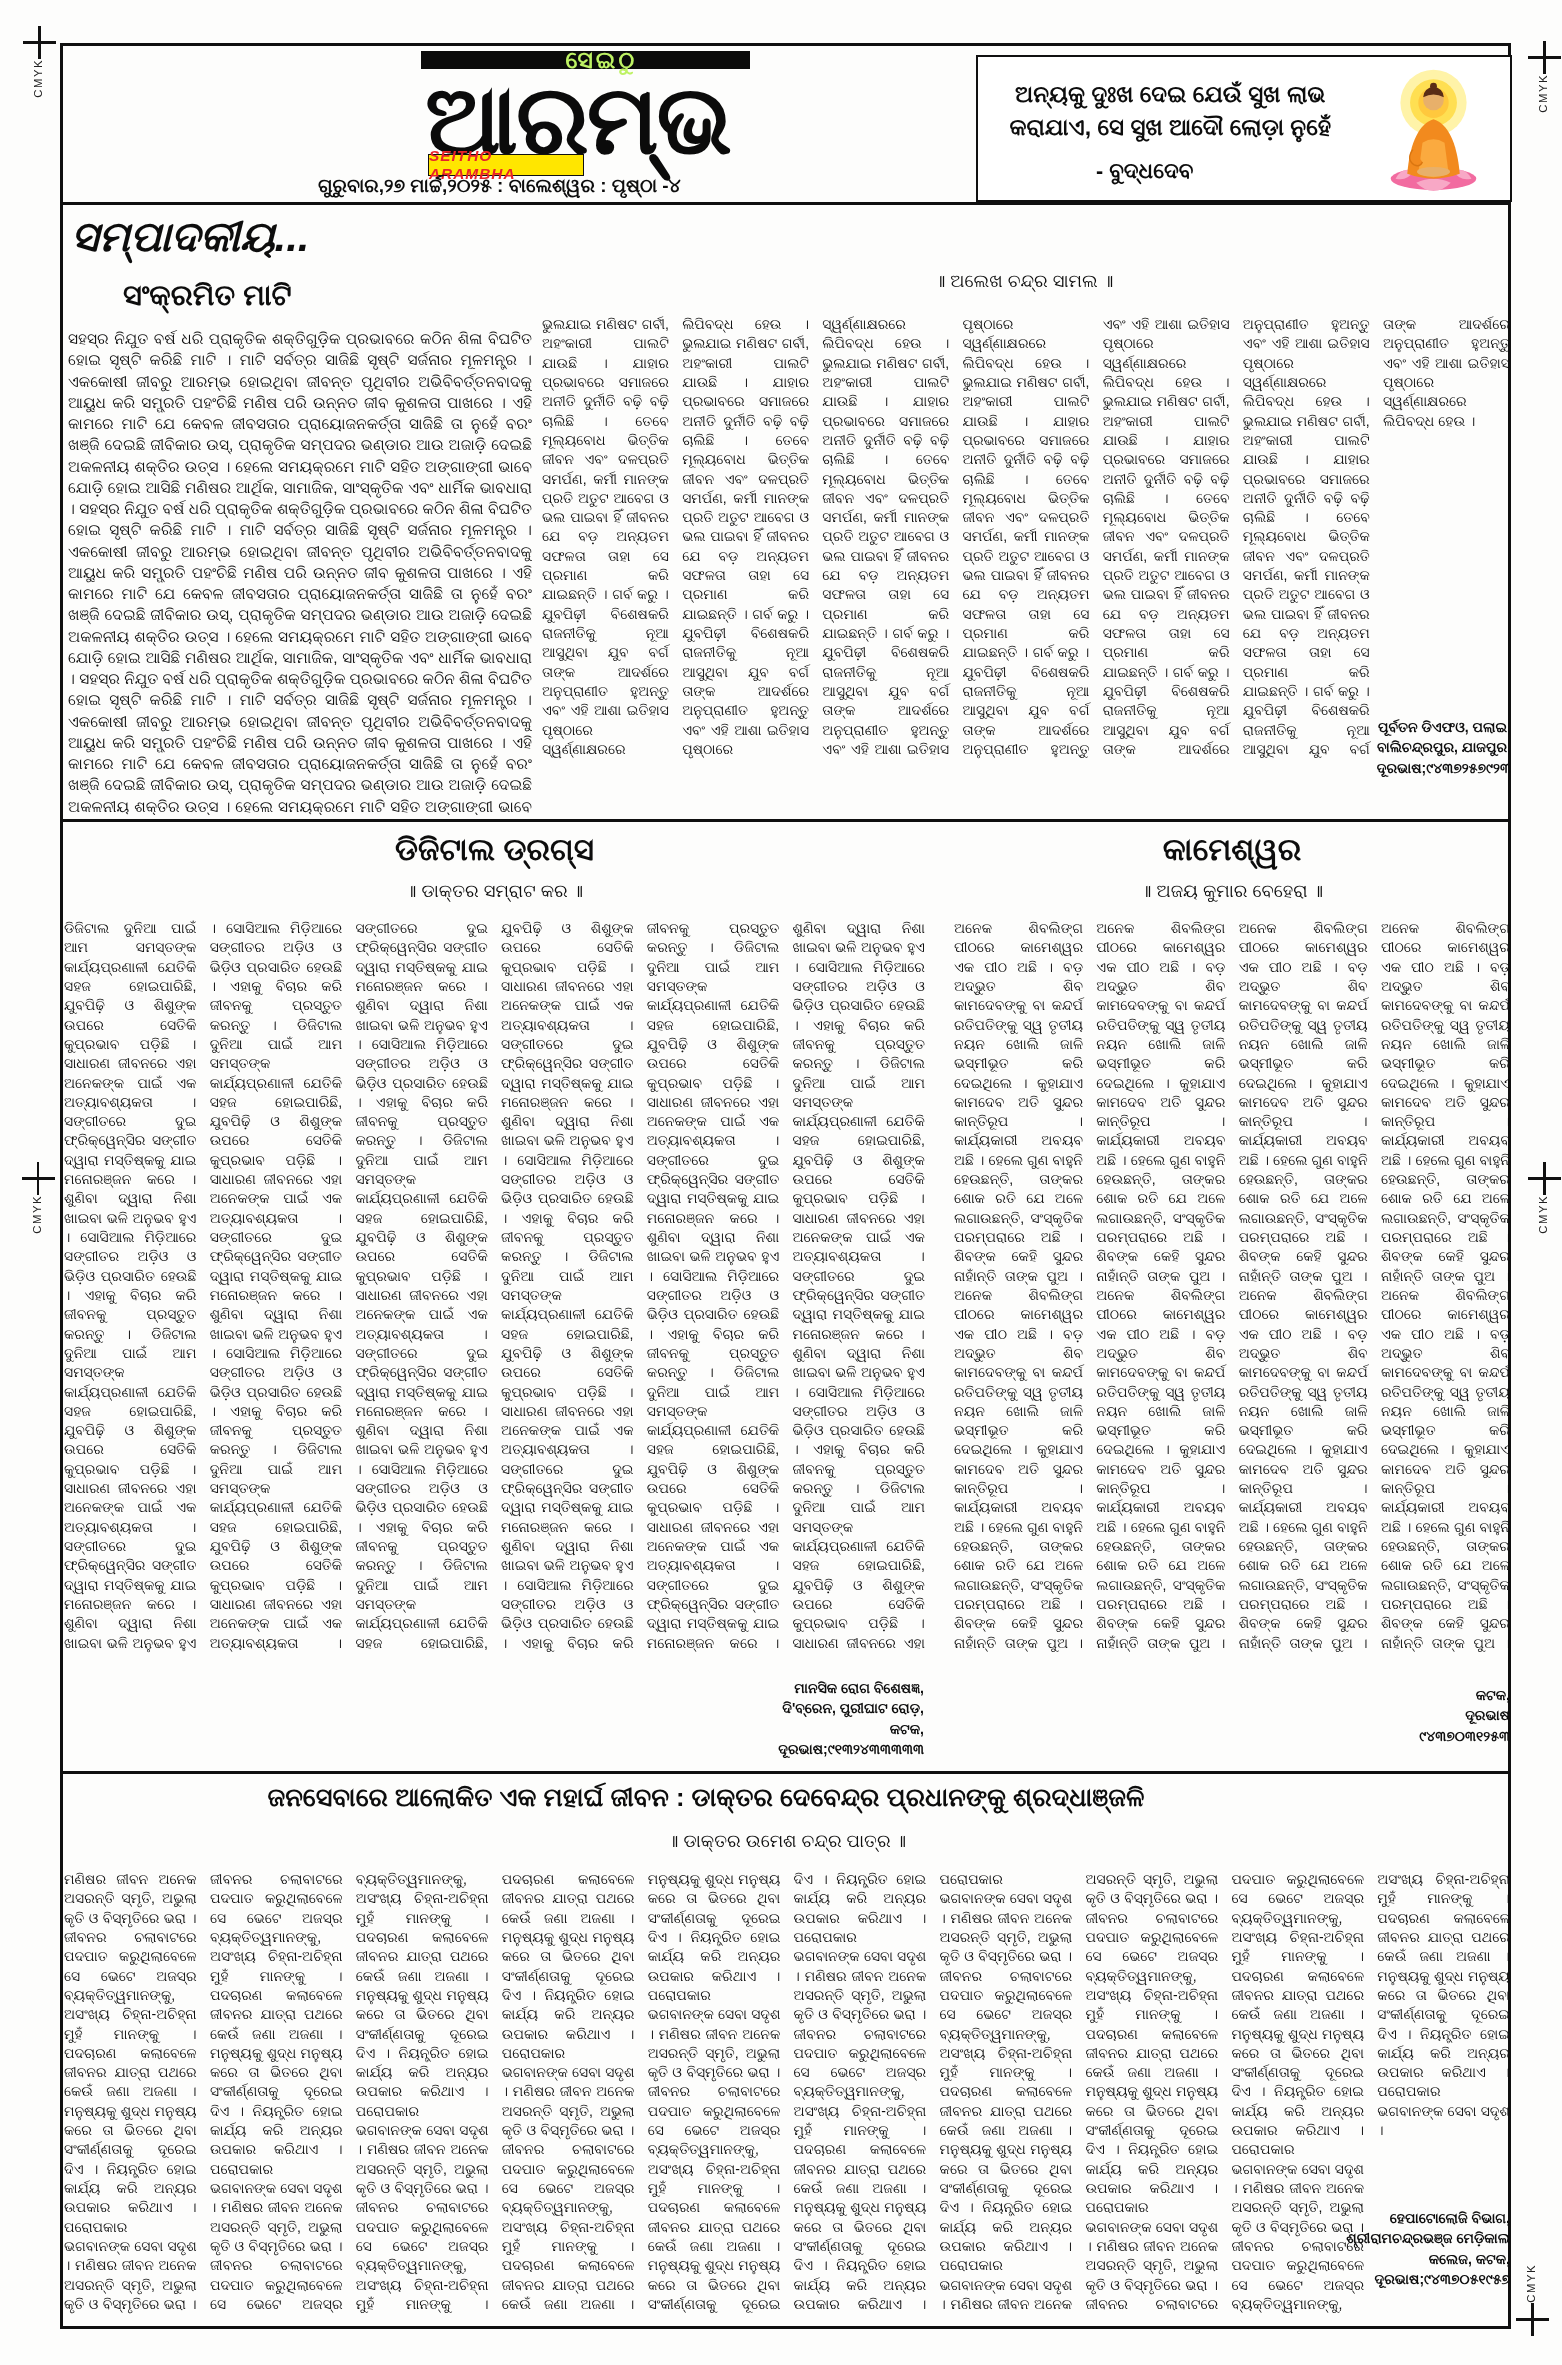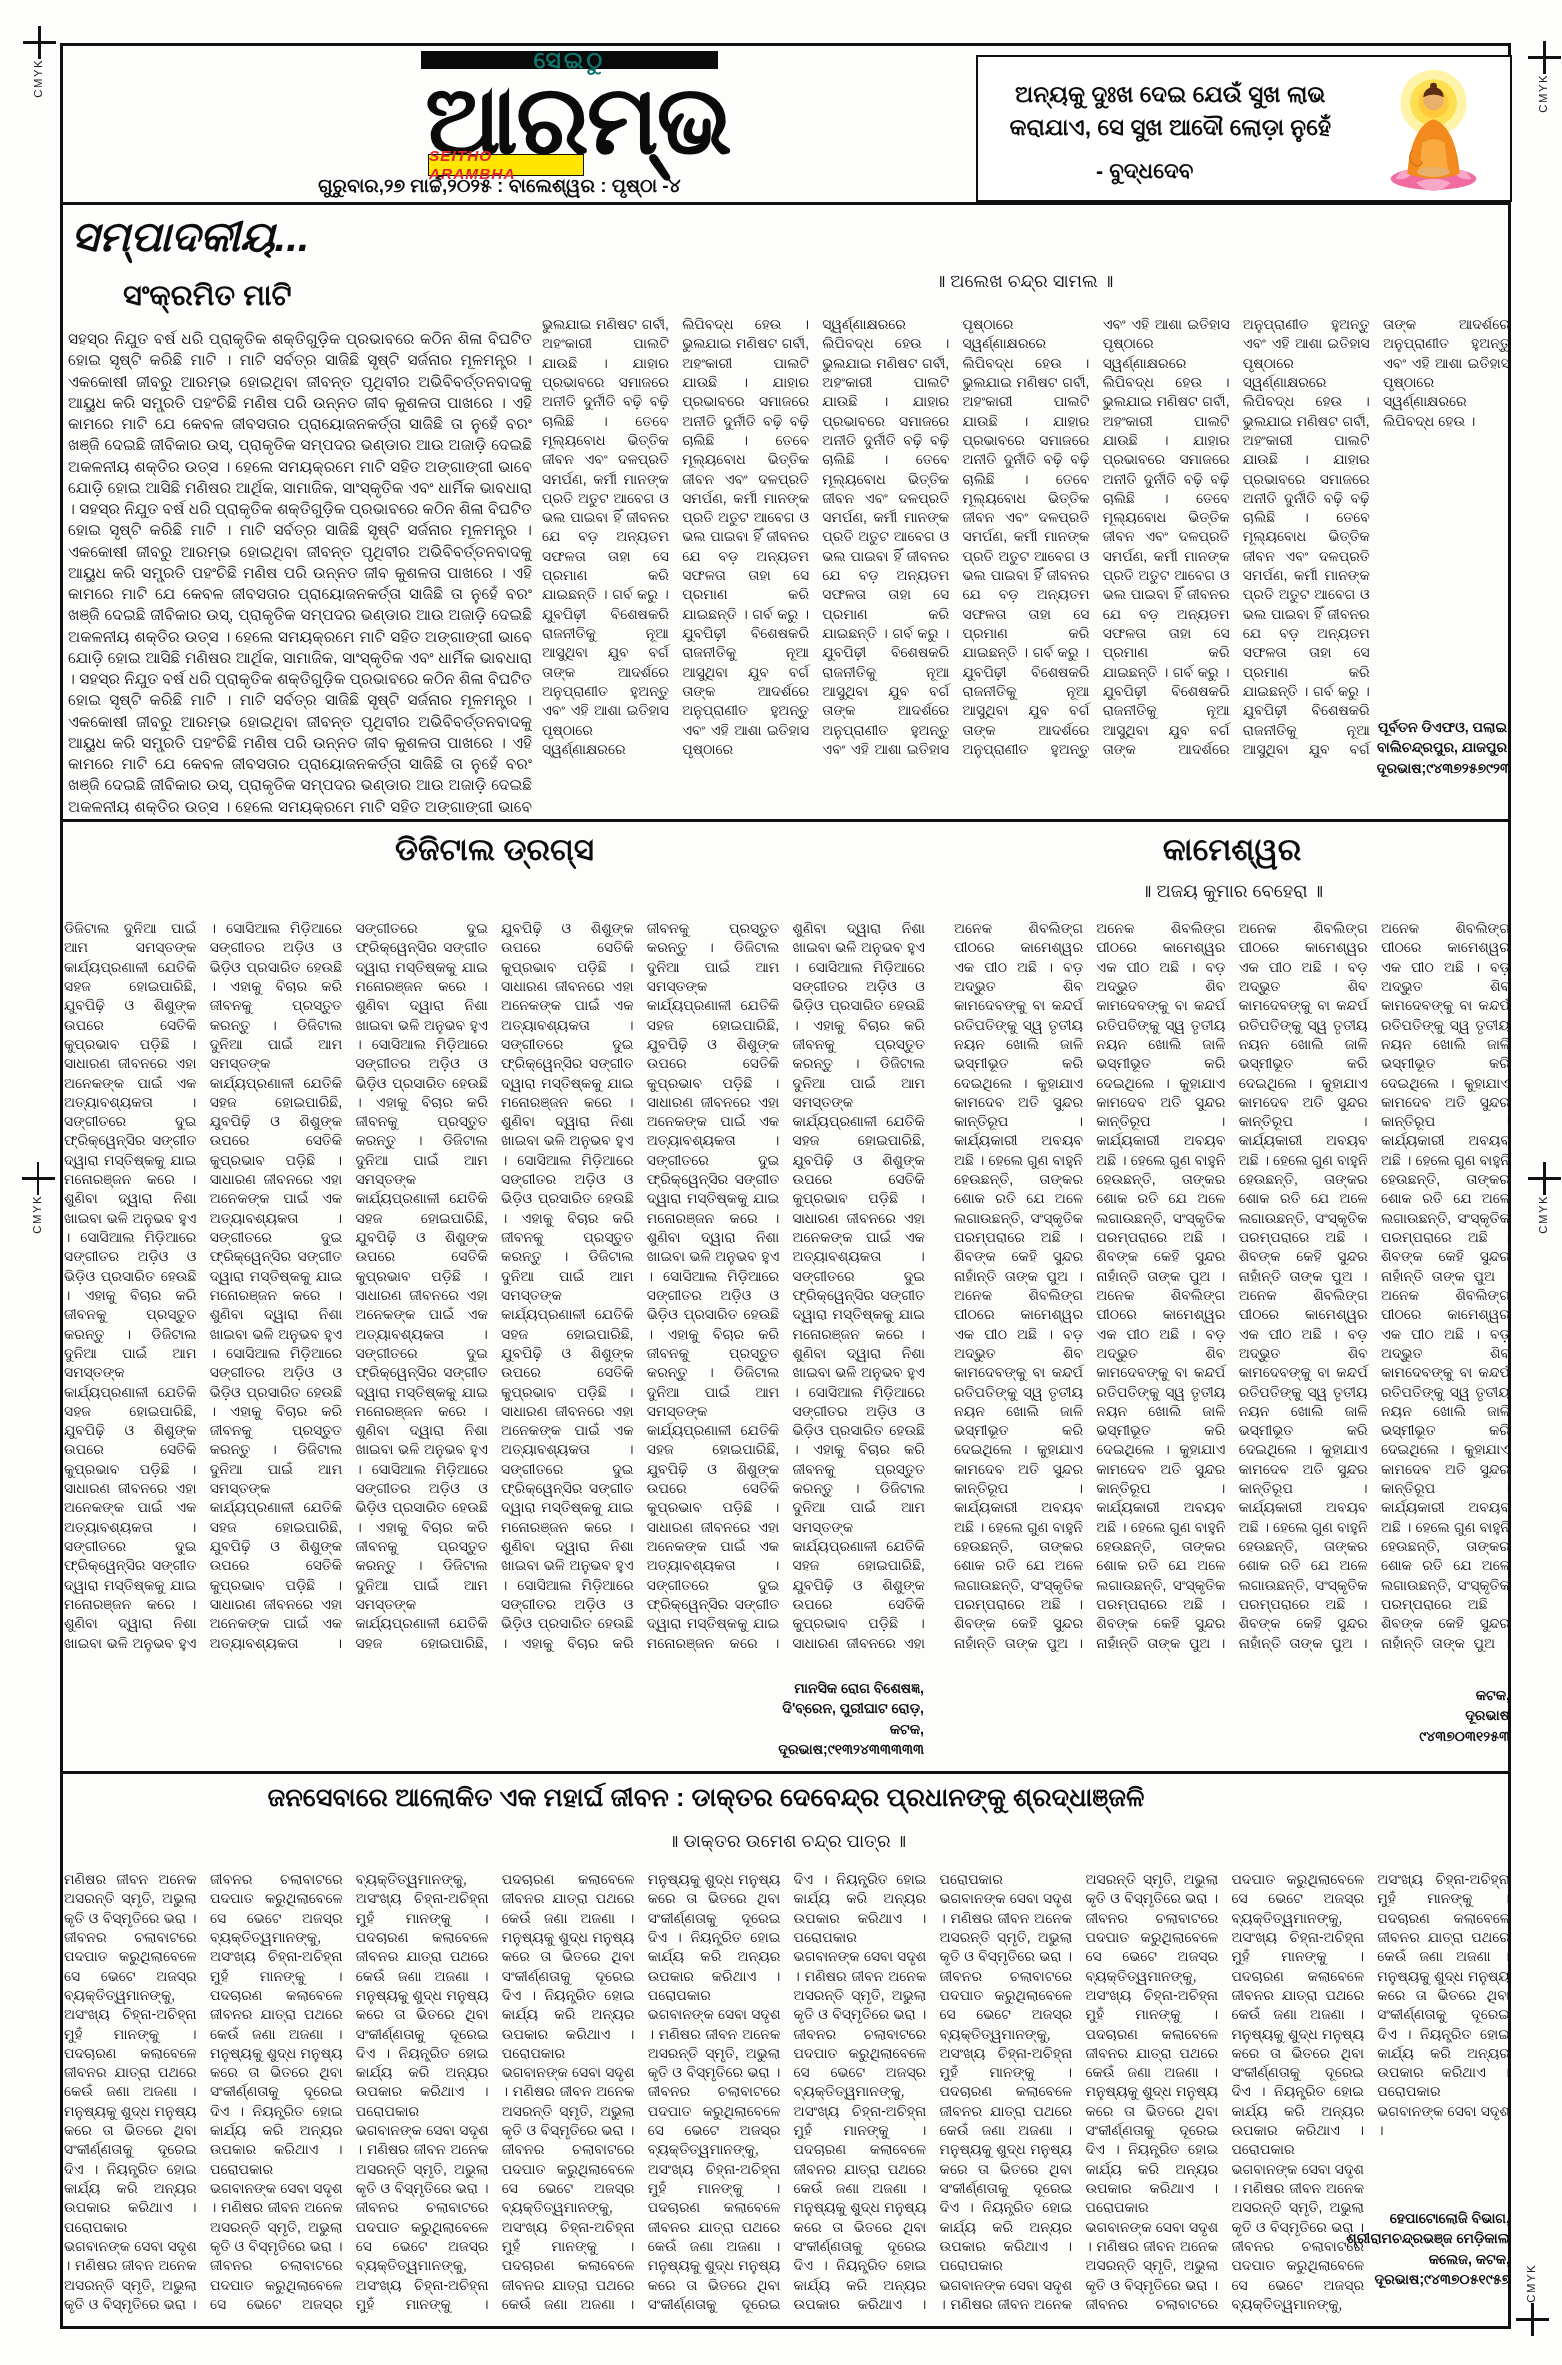--- a/index.html
+++ b/index.html
@@ -3,21 +3,21 @@
 <meta charset="utf-8">
 <style>
   html,body{margin:0;padding:0;background:#ffffff;}
   body{font-family:"Liberation Sans","DejaVu Sans",sans-serif;color:#0d0d0d;}
   #canvas{position:relative;width:1563px;height:2366px;background:#fdfdfc;overflow:hidden;}
   .frame{position:absolute;left:60px;top:43px;width:1451px;height:2286px;border:3.1px solid #101010;box-sizing:border-box;}
   .hline{position:absolute;background:#101010;height:3.1px;}
   .abs{position:absolute;}
   .center{text-align:center;}
   
-  .topstrip{background:#0b0b0b;color:#0f766e;font-weight:bold;font-size:23.6px;letter-spacing:3.1px;display:flex;align-items:center;justify-content:center;}
+  .topstrip{background:#0b0b0b;color:#bef264;font-weight:bold;font-size:23.6px;letter-spacing:3.1px;display:flex;align-items:center;justify-content:center;padding-left:32px;}
   .logo{font-weight:bold;font-size:96px;line-height:1;letter-spacing:-2px;color:#0b0b0b;white-space:nowrap;}
   .badge{background:#ffe600;border:1.5px solid #111;color:#e8222a;font-style:italic;font-weight:bold;font-size:15.4px;display:flex;align-items:center;justify-content:center;letter-spacing:1px;}
   .dateline{font-weight:bold;font-size:19px;white-space:nowrap;}
   
   .quotebox{border:2.6px solid #101010;box-sizing:border-box;background:#fff;}
   .quotetext{font-weight:bold;font-size:23px;line-height:1.45;text-align:center;}
   .quoteattr{font-weight:bold;font-size:21.5px;text-align:center;}
   
   .h-main{font-weight:bold;font-size:24px;white-space:nowrap;}
   .h-mid{font-weight:bold;font-size:31px;white-space:nowrap;}
@@ -106,20 +106,21 @@
   <div class="abs" style="left:542px;top:315px;width:968px;height:451px;">
     <div class="flowtext cols" style="column-count:7;height:451px;">ଭୁଲଯାଇ ମଣିଷଟ ଗର୍ବୀ, ଅହଂକାରୀ ପାଲଟି ଯାଉଛି । ଯାହାର ପ୍ରଭାବରେ ସମାଜରେ ଅନୀତି ଦୁର୍ନୀତି ବଢ଼ି ବଢ଼ି ଚାଲିଛି । ତେବେ ମୂଲ୍ୟବୋଧ ଭିତ୍ତିକ ଜୀବନ ଏବଂ ଦଳପ୍ରତି ସମର୍ପଣ, କର୍ମୀ ମାନଙ୍କ ପ୍ରତି ଅତୁଟ ଆବେଗ ଓ ଭଲ ପାଇବା ହିଁ ଜୀବନର ଯେ ବଡ଼ ଅନ୍ୟତମ ସଫଳତା ତାହା ସେ ପ୍ରମାଣ କରି ଯାଇଛନ୍ତି । ଗର୍ବ କରୁ । ଯୁବପିଢ଼ୀ ବିଶେଷକରି ରାଜନୀତିକୁ ନୂଆ ଆସୁଥିବା ଯୁବ ବର୍ଗ ତାଙ୍କ ଆଦର୍ଶରେ ଅନୁପ୍ରାଣୀତ ହୁଅନ୍ତୁ ଏବଂ ଏହି ଆଶା ଇତିହାସ ପୃଷ୍ଠାରେ ସ୍ୱର୍ଣ୍ଣାକ୍ଷରରେ ଲିପିବଦ୍ଧ ହେଉ । ଭୁଲଯାଇ ମଣିଷଟ ଗର୍ବୀ, ଅହଂକାରୀ ପାଲଟି ଯାଉଛି । ଯାହାର ପ୍ରଭାବରେ ସମାଜରେ ଅନୀତି ଦୁର୍ନୀତି ବଢ଼ି ବଢ଼ି ଚାଲିଛି । ତେବେ ମୂଲ୍ୟବୋଧ ଭିତ୍ତିକ ଜୀବନ ଏବଂ ଦଳପ୍ରତି ସମର୍ପଣ, କର୍ମୀ ମାନଙ୍କ ପ୍ରତି ଅତୁଟ ଆବେଗ ଓ ଭଲ ପାଇବା ହିଁ ଜୀବନର ଯେ ବଡ଼ ଅନ୍ୟତମ ସଫଳତା ତାହା ସେ ପ୍ରମାଣ କରି ଯାଇଛନ୍ତି । ଗର୍ବ କରୁ । ଯୁବପିଢ଼ୀ ବିଶେଷକରି ରାଜନୀତିକୁ ନୂଆ ଆସୁଥିବା ଯୁବ ବର୍ଗ ତାଙ୍କ ଆଦର୍ଶରେ ଅନୁପ୍ରାଣୀତ ହୁଅନ୍ତୁ ଏବଂ ଏହି ଆଶା ଇତିହାସ ପୃଷ୍ଠାରେ ସ୍ୱର୍ଣ୍ଣାକ୍ଷରରେ ଲିପିବଦ୍ଧ ହେଉ । ଭୁଲଯାଇ ମଣିଷଟ ଗର୍ବୀ, ଅହଂକାରୀ ପାଲଟି ଯାଉଛି । ଯାହାର ପ୍ରଭାବରେ ସମାଜରେ ଅନୀତି ଦୁର୍ନୀତି ବଢ଼ି ବଢ଼ି ଚାଲିଛି । ତେବେ ମୂଲ୍ୟବୋଧ ଭିତ୍ତିକ ଜୀବନ ଏବଂ ଦଳପ୍ରତି ସମର୍ପଣ, କର୍ମୀ ମାନଙ୍କ ପ୍ରତି ଅତୁଟ ଆବେଗ ଓ ଭଲ ପାଇବା ହିଁ ଜୀବନର ଯେ ବଡ଼ ଅନ୍ୟତମ ସଫଳତା ତାହା ସେ ପ୍ରମାଣ କରି ଯାଇଛନ୍ତି । ଗର୍ବ କରୁ । ଯୁବପିଢ଼ୀ ବିଶେଷକରି ରାଜନୀତିକୁ ନୂଆ ଆସୁଥିବା ଯୁବ ବର୍ଗ ତାଙ୍କ ଆଦର୍ଶରେ ଅନୁପ୍ରାଣୀତ ହୁଅନ୍ତୁ ଏବଂ ଏହି ଆଶା ଇତିହାସ ପୃଷ୍ଠାରେ ସ୍ୱର୍ଣ୍ଣାକ୍ଷରରେ ଲିପିବଦ୍ଧ ହେଉ । ଭୁଲଯାଇ ମଣିଷଟ ଗର୍ବୀ, ଅହଂକାରୀ ପାଲଟି ଯାଉଛି । ଯାହାର ପ୍ରଭାବରେ ସମାଜରେ ଅନୀତି ଦୁର୍ନୀତି ବଢ଼ି ବଢ଼ି ଚାଲିଛି । ତେବେ ମୂଲ୍ୟବୋଧ ଭିତ୍ତିକ ଜୀବନ ଏବଂ ଦଳପ୍ରତି ସମର୍ପଣ, କର୍ମୀ ମାନଙ୍କ ପ୍ରତି ଅତୁଟ ଆବେଗ ଓ ଭଲ ପାଇବା ହିଁ ଜୀବନର ଯେ ବଡ଼ ଅନ୍ୟତମ ସଫଳତା ତାହା ସେ ପ୍ରମାଣ କରି ଯାଇଛନ୍ତି । ଗର୍ବ କରୁ । ଯୁବପିଢ଼ୀ ବିଶେଷକରି ରାଜନୀତିକୁ ନୂଆ ଆସୁଥିବା ଯୁବ ବର୍ଗ ତାଙ୍କ ଆଦର୍ଶରେ ଅନୁପ୍ରାଣୀତ ହୁଅନ୍ତୁ ଏବଂ ଏହି ଆଶା ଇତିହାସ ପୃଷ୍ଠାରେ ସ୍ୱର୍ଣ୍ଣାକ୍ଷରରେ ଲିପିବଦ୍ଧ ହେଉ । ଭୁଲଯାଇ ମଣିଷଟ ଗର୍ବୀ, ଅହଂକାରୀ ପାଲଟି ଯାଉଛି । ଯାହାର ପ୍ରଭାବରେ ସମାଜରେ ଅନୀତି ଦୁର୍ନୀତି ବଢ଼ି ବଢ଼ି ଚାଲିଛି । ତେବେ ମୂଲ୍ୟବୋଧ ଭିତ୍ତିକ ଜୀବନ ଏବଂ ଦଳପ୍ରତି ସମର୍ପଣ, କର୍ମୀ ମାନଙ୍କ ପ୍ରତି ଅତୁଟ ଆବେଗ ଓ ଭଲ ପାଇବା ହିଁ ଜୀବନର ଯେ ବଡ଼ ଅନ୍ୟତମ ସଫଳତା ତାହା ସେ ପ୍ରମାଣ କରି ଯାଇଛନ୍ତି । ଗର୍ବ କରୁ । ଯୁବପିଢ଼ୀ ବିଶେଷକରି ରାଜନୀତିକୁ ନୂଆ ଆସୁଥିବା ଯୁବ ବର୍ଗ ତାଙ୍କ ଆଦର୍ଶରେ ଅନୁପ୍ରାଣୀତ ହୁଅନ୍ତୁ ଏବଂ ଏହି ଆଶା ଇତିହାସ ପୃଷ୍ଠାରେ ସ୍ୱର୍ଣ୍ଣାକ୍ଷରରେ ଲିପିବଦ୍ଧ ହେଉ । ଭୁଲଯାଇ ମଣିଷଟ ଗର୍ବୀ, ଅହଂକାରୀ ପାଲଟି ଯାଉଛି । ଯାହାର ପ୍ରଭାବରେ ସମାଜରେ ଅନୀତି ଦୁର୍ନୀତି ବଢ଼ି ବଢ଼ି ଚାଲିଛି । ତେବେ ମୂଲ୍ୟବୋଧ ଭିତ୍ତିକ ଜୀବନ ଏବଂ ଦଳପ୍ରତି ସମର୍ପଣ, କର୍ମୀ ମାନଙ୍କ ପ୍ରତି ଅତୁଟ ଆବେଗ ଓ ଭଲ ପାଇବା ହିଁ ଜୀବନର ଯେ ବଡ଼ ଅନ୍ୟତମ ସଫଳତା ତାହା ସେ ପ୍ରମାଣ କରି ଯାଇଛନ୍ତି । ଗର୍ବ କରୁ । ଯୁବପିଢ଼ୀ ବିଶେଷକରି ରାଜନୀତିକୁ ନୂଆ ଆସୁଥିବା ଯୁବ ବର୍ଗ ତାଙ୍କ ଆଦର୍ଶରେ ଅନୁପ୍ରାଣୀତ ହୁଅନ୍ତୁ ଏବଂ ଏହି ଆଶା ଇତିହାସ ପୃଷ୍ଠାରେ ସ୍ୱର୍ଣ୍ଣାକ୍ଷରରେ ଲିପିବଦ୍ଧ ହେଉ ।</div>
   </div>
   <div class="abs signoff" style="left:1322px;top:717px;width:189px;height:95px;">ପୂର୍ବତନ ଡିଏଫଓ, ପଲାଇ,
 ବାଲିଚନ୍ଦ୍ରପୁର, ଯାଜପୁର,
 ଦୂରଭାଷ;୯୪୩୭୨୫୭୯୨୩</div>
 
   <div class="hline" style="left:63px;top:819px;width:1446px;"></div>
 
   <div class="abs h-mid center" style="left:64px;top:832px;width:861px;">ଡିଜିଟାଲ ଡ୍ରଗ୍ସ</div>
+  <div class="abs byline center" style="left:64px;top:881px;width:861px;">॥ ଡାକ୍ତର ସମ୍ରାଟ କର ॥</div>
   <div class="abs" style="left:64px;top:919px;width:861px;height:753px;">
     <div class="flowtext cols" style="column-count:6;height:753px;">ଡିଜିଟାଲ ଦୁନିଆ ପାଇଁ ଆମ ସମସ୍ତଙ୍କ କାର୍ଯ୍ୟପ୍ରଣାଳୀ ଯେତିକି ସହଜ ହୋଇପାରିଛି, ଯୁବପିଢ଼ି ଓ ଶିଶୁଙ୍କ ଉପରେ ସେତିକି କୁପ୍ରଭାବ ପଡ଼ିଛି । ସାଧାରଣ ଜୀବନରେ ଏହା ଅନେକଙ୍କ ପାଇଁ ଏକ ଅତ୍ୟାବଶ୍ୟକତା । ସଙ୍ଗୀତରେ ଦୁଇ ଫ୍ରିକ୍ୱେନ୍ସିର ସଙ୍ଗୀତ ଦ୍ୱାରା ମସ୍ତିଷ୍କକୁ ଯାଇ ମନୋରଞ୍ଜନ କରେ । ଶୁଣିବା ଦ୍ୱାରା ନିଶା ଖାଇବା ଭଳି ଅନୁଭବ ହୁଏ । ସୋସିଆଲ ମିଡ଼ିଆରେ ସଙ୍ଗୀତର ଅଡ଼ିଓ ଓ ଭିଡ଼ିଓ ପ୍ରସାରିତ ହେଉଛି । ଏହାକୁ ବିଚାର କରି ଜୀବନକୁ ପ୍ରସ୍ତୁତ କରନ୍ତୁ । ଡିଜିଟାଲ ଦୁନିଆ ପାଇଁ ଆମ ସମସ୍ତଙ୍କ କାର୍ଯ୍ୟପ୍ରଣାଳୀ ଯେତିକି ସହଜ ହୋଇପାରିଛି, ଯୁବପିଢ଼ି ଓ ଶିଶୁଙ୍କ ଉପରେ ସେତିକି କୁପ୍ରଭାବ ପଡ଼ିଛି । ସାଧାରଣ ଜୀବନରେ ଏହା ଅନେକଙ୍କ ପାଇଁ ଏକ ଅତ୍ୟାବଶ୍ୟକତା । ସଙ୍ଗୀତରେ ଦୁଇ ଫ୍ରିକ୍ୱେନ୍ସିର ସଙ୍ଗୀତ ଦ୍ୱାରା ମସ୍ତିଷ୍କକୁ ଯାଇ ମନୋରଞ୍ଜନ କରେ । ଶୁଣିବା ଦ୍ୱାରା ନିଶା ଖାଇବା ଭଳି ଅନୁଭବ ହୁଏ । ସୋସିଆଲ ମିଡ଼ିଆରେ ସଙ୍ଗୀତର ଅଡ଼ିଓ ଓ ଭିଡ଼ିଓ ପ୍ରସାରିତ ହେଉଛି । ଏହାକୁ ବିଚାର କରି ଜୀବନକୁ ପ୍ରସ୍ତୁତ କରନ୍ତୁ । ଡିଜିଟାଲ ଦୁନିଆ ପାଇଁ ଆମ ସମସ୍ତଙ୍କ କାର୍ଯ୍ୟପ୍ରଣାଳୀ ଯେତିକି ସହଜ ହୋଇପାରିଛି, ଯୁବପିଢ଼ି ଓ ଶିଶୁଙ୍କ ଉପରେ ସେତିକି କୁପ୍ରଭାବ ପଡ଼ିଛି । ସାଧାରଣ ଜୀବନରେ ଏହା ଅନେକଙ୍କ ପାଇଁ ଏକ ଅତ୍ୟାବଶ୍ୟକତା । ସଙ୍ଗୀତରେ ଦୁଇ ଫ୍ରିକ୍ୱେନ୍ସିର ସଙ୍ଗୀତ ଦ୍ୱାରା ମସ୍ତିଷ୍କକୁ ଯାଇ ମନୋରଞ୍ଜନ କରେ । ଶୁଣିବା ଦ୍ୱାରା ନିଶା ଖାଇବା ଭଳି ଅନୁଭବ ହୁଏ । ସୋସିଆଲ ମିଡ଼ିଆରେ ସଙ୍ଗୀତର ଅଡ଼ିଓ ଓ ଭିଡ଼ିଓ ପ୍ରସାରିତ ହେଉଛି । ଏହାକୁ ବିଚାର କରି ଜୀବନକୁ ପ୍ରସ୍ତୁତ କରନ୍ତୁ । ଡିଜିଟାଲ ଦୁନିଆ ପାଇଁ ଆମ ସମସ୍ତଙ୍କ କାର୍ଯ୍ୟପ୍ରଣାଳୀ ଯେତିକି ସହଜ ହୋଇପାରିଛି, ଯୁବପିଢ଼ି ଓ ଶିଶୁଙ୍କ ଉପରେ ସେତିକି କୁପ୍ରଭାବ ପଡ଼ିଛି । ସାଧାରଣ ଜୀବନରେ ଏହା ଅନେକଙ୍କ ପାଇଁ ଏକ ଅତ୍ୟାବଶ୍ୟକତା । ସଙ୍ଗୀତରେ ଦୁଇ ଫ୍ରିକ୍ୱେନ୍ସିର ସଙ୍ଗୀତ ଦ୍ୱାରା ମସ୍ତିଷ୍କକୁ ଯାଇ ମନୋରଞ୍ଜନ କରେ । ଶୁଣିବା ଦ୍ୱାରା ନିଶା ଖାଇବା ଭଳି ଅନୁଭବ ହୁଏ । ସୋସିଆଲ ମିଡ଼ିଆରେ ସଙ୍ଗୀତର ଅଡ଼ିଓ ଓ ଭିଡ଼ିଓ ପ୍ରସାରିତ ହେଉଛି । ଏହାକୁ ବିଚାର କରି ଜୀବନକୁ ପ୍ରସ୍ତୁତ କରନ୍ତୁ । ଡିଜିଟାଲ ଦୁନିଆ ପାଇଁ ଆମ ସମସ୍ତଙ୍କ କାର୍ଯ୍ୟପ୍ରଣାଳୀ ଯେତିକି ସହଜ ହୋଇପାରିଛି, ଯୁବପିଢ଼ି ଓ ଶିଶୁଙ୍କ ଉପରେ ସେତିକି କୁପ୍ରଭାବ ପଡ଼ିଛି । ସାଧାରଣ ଜୀବନରେ ଏହା ଅନେକଙ୍କ ପାଇଁ ଏକ ଅତ୍ୟାବଶ୍ୟକତା । ସଙ୍ଗୀତରେ ଦୁଇ ଫ୍ରିକ୍ୱେନ୍ସିର ସଙ୍ଗୀତ ଦ୍ୱାରା ମସ୍ତିଷ୍କକୁ ଯାଇ ମନୋରଞ୍ଜନ କରେ । ଶୁଣିବା ଦ୍ୱାରା ନିଶା ଖାଇବା ଭଳି ଅନୁଭବ ହୁଏ । ସୋସିଆଲ ମିଡ଼ିଆରେ ସଙ୍ଗୀତର ଅଡ଼ିଓ ଓ ଭିଡ଼ିଓ ପ୍ରସାରିତ ହେଉଛି । ଏହାକୁ ବିଚାର କରି ଜୀବନକୁ ପ୍ରସ୍ତୁତ କରନ୍ତୁ । ଡିଜିଟାଲ ଦୁନିଆ ପାଇଁ ଆମ ସମସ୍ତଙ୍କ କାର୍ଯ୍ୟପ୍ରଣାଳୀ ଯେତିକି ସହଜ ହୋଇପାରିଛି, ଯୁବପିଢ଼ି ଓ ଶିଶୁଙ୍କ ଉପରେ ସେତିକି କୁପ୍ରଭାବ ପଡ଼ିଛି । ସାଧାରଣ ଜୀବନରେ ଏହା ଅନେକଙ୍କ ପାଇଁ ଏକ ଅତ୍ୟାବଶ୍ୟକତା । ସଙ୍ଗୀତରେ ଦୁଇ ଫ୍ରିକ୍ୱେନ୍ସିର ସଙ୍ଗୀତ ଦ୍ୱାରା ମସ୍ତିଷ୍କକୁ ଯାଇ ମନୋରଞ୍ଜନ କରେ । ଶୁଣିବା ଦ୍ୱାରା ନିଶା ଖାଇବା ଭଳି ଅନୁଭବ ହୁଏ । ସୋସିଆଲ ମିଡ଼ିଆରେ ସଙ୍ଗୀତର ଅଡ଼ିଓ ଓ ଭିଡ଼ିଓ ପ୍ରସାରିତ ହେଉଛି । ଏହାକୁ ବିଚାର କରି ଜୀବନକୁ ପ୍ରସ୍ତୁତ କରନ୍ତୁ । ଡିଜିଟାଲ ଦୁନିଆ ପାଇଁ ଆମ ସମସ୍ତଙ୍କ କାର୍ଯ୍ୟପ୍ରଣାଳୀ ଯେତିକି ସହଜ ହୋଇପାରିଛି, ଯୁବପିଢ଼ି ଓ ଶିଶୁଙ୍କ ଉପରେ ସେତିକି କୁପ୍ରଭାବ ପଡ଼ିଛି । ସାଧାରଣ ଜୀବନରେ ଏହା ଅନେକଙ୍କ ପାଇଁ ଏକ ଅତ୍ୟାବଶ୍ୟକତା । ସଙ୍ଗୀତରେ ଦୁଇ ଫ୍ରିକ୍ୱେନ୍ସିର ସଙ୍ଗୀତ ଦ୍ୱାରା ମସ୍ତିଷ୍କକୁ ଯାଇ ମନୋରଞ୍ଜନ କରେ । ଶୁଣିବା ଦ୍ୱାରା ନିଶା ଖାଇବା ଭଳି ଅନୁଭବ ହୁଏ । ସୋସିଆଲ ମିଡ଼ିଆରେ ସଙ୍ଗୀତର ଅଡ଼ିଓ ଓ ଭିଡ଼ିଓ ପ୍ରସାରିତ ହେଉଛି । ଏହାକୁ ବିଚାର କରି ଜୀବନକୁ ପ୍ରସ୍ତୁତ କରନ୍ତୁ । ଡିଜିଟାଲ ଦୁନିଆ ପାଇଁ ଆମ ସମସ୍ତଙ୍କ କାର୍ଯ୍ୟପ୍ରଣାଳୀ ଯେତିକି ସହଜ ହୋଇପାରିଛି, ଯୁବପିଢ଼ି ଓ ଶିଶୁଙ୍କ ଉପରେ ସେତିକି କୁପ୍ରଭାବ ପଡ଼ିଛି । ସାଧାରଣ ଜୀବନରେ ଏହା ଅନେକଙ୍କ ପାଇଁ ଏକ ଅତ୍ୟାବଶ୍ୟକତା । ସଙ୍ଗୀତରେ ଦୁଇ ଫ୍ରିକ୍ୱେନ୍ସିର ସଙ୍ଗୀତ ଦ୍ୱାରା ମସ୍ତିଷ୍କକୁ ଯାଇ ମନୋରଞ୍ଜନ କରେ । ଶୁଣିବା ଦ୍ୱାରା ନିଶା ଖାଇବା ଭଳି ଅନୁଭବ ହୁଏ । ସୋସିଆଲ ମିଡ଼ିଆରେ ସଙ୍ଗୀତର ଅଡ଼ିଓ ଓ ଭିଡ଼ିଓ ପ୍ରସାରିତ ହେଉଛି । ଏହାକୁ ବିଚାର କରି ଜୀବନକୁ ପ୍ରସ୍ତୁତ କରନ୍ତୁ । ଡିଜିଟାଲ ଦୁନିଆ ପାଇଁ ଆମ ସମସ୍ତଙ୍କ କାର୍ଯ୍ୟପ୍ରଣାଳୀ ଯେତିକି ସହଜ ହୋଇପାରିଛି, ଯୁବପିଢ଼ି ଓ ଶିଶୁଙ୍କ ଉପରେ ସେତିକି କୁପ୍ରଭାବ ପଡ଼ିଛି । ସାଧାରଣ ଜୀବନରେ ଏହା ଅନେକଙ୍କ ପାଇଁ ଏକ ଅତ୍ୟାବଶ୍ୟକତା । ସଙ୍ଗୀତରେ ଦୁଇ ଫ୍ରିକ୍ୱେନ୍ସିର ସଙ୍ଗୀତ ଦ୍ୱାରା ମସ୍ତିଷ୍କକୁ ଯାଇ ମନୋରଞ୍ଜନ କରେ । ଶୁଣିବା ଦ୍ୱାରା ନିଶା ଖାଇବା ଭଳି ଅନୁଭବ ହୁଏ । ସୋସିଆଲ ମିଡ଼ିଆରେ ସଙ୍ଗୀତର ଅଡ଼ିଓ ଓ ଭିଡ଼ିଓ ପ୍ରସାରିତ ହେଉଛି । ଏହାକୁ ବିଚାର କରି ଜୀବନକୁ ପ୍ରସ୍ତୁତ କରନ୍ତୁ । ଡିଜିଟାଲ ଦୁନିଆ ପାଇଁ ଆମ ସମସ୍ତଙ୍କ କାର୍ଯ୍ୟପ୍ରଣାଳୀ ଯେତିକି ସହଜ ହୋଇପାରିଛି, ଯୁବପିଢ଼ି ଓ ଶିଶୁଙ୍କ ଉପରେ ସେତିକି କୁପ୍ରଭାବ ପଡ଼ିଛି । ସାଧାରଣ ଜୀବନରେ ଏହା ଅନେକଙ୍କ ପାଇଁ ଏକ ଅତ୍ୟାବଶ୍ୟକତା । ସଙ୍ଗୀତରେ ଦୁଇ ଫ୍ରିକ୍ୱେନ୍ସିର ସଙ୍ଗୀତ ଦ୍ୱାରା ମସ୍ତିଷ୍କକୁ ଯାଇ ମନୋରଞ୍ଜନ କରେ । ଶୁଣିବା ଦ୍ୱାରା ନିଶା ଖାଇବା ଭଳି ଅନୁଭବ ହୁଏ । ସୋସିଆଲ ମିଡ଼ିଆରେ ସଙ୍ଗୀତର ଅଡ଼ିଓ ଓ ଭିଡ଼ିଓ ପ୍ରସାରିତ ହେଉଛି । ଏହାକୁ ବିଚାର କରି ଜୀବନକୁ ପ୍ରସ୍ତୁତ କରନ୍ତୁ । ଡିଜିଟାଲ ଦୁନିଆ ପାଇଁ ଆମ ସମସ୍ତଙ୍କ କାର୍ଯ୍ୟପ୍ରଣାଳୀ ଯେତିକି ସହଜ ହୋଇପାରିଛି, ଯୁବପିଢ଼ି ଓ ଶିଶୁଙ୍କ ଉପରେ ସେତିକି କୁପ୍ରଭାବ ପଡ଼ିଛି । ସାଧାରଣ ଜୀବନରେ ଏହା ଅନେକଙ୍କ ପାଇଁ ଏକ ଅତ୍ୟାବଶ୍ୟକତା । ସଙ୍ଗୀତରେ ଦୁଇ ଫ୍ରିକ୍ୱେନ୍ସିର ସଙ୍ଗୀତ ଦ୍ୱାରା ମସ୍ତିଷ୍କକୁ ଯାଇ ମନୋରଞ୍ଜନ କରେ । ଶୁଣିବା ଦ୍ୱାରା ନିଶା ଖାଇବା ଭଳି ଅନୁଭବ ହୁଏ । ସୋସିଆଲ ମିଡ଼ିଆରେ ସଙ୍ଗୀତର ଅଡ଼ିଓ ଓ ଭିଡ଼ିଓ ପ୍ରସାରିତ ହେଉଛି । ଏହାକୁ ବିଚାର କରି ଜୀବନକୁ ପ୍ରସ୍ତୁତ କରନ୍ତୁ । ଡିଜିଟାଲ ଦୁନିଆ ପାଇଁ ଆମ ସମସ୍ତଙ୍କ କାର୍ଯ୍ୟପ୍ରଣାଳୀ ଯେତିକି ସହଜ ହୋଇପାରିଛି, ଯୁବପିଢ଼ି ଓ ଶିଶୁଙ୍କ ଉପରେ ସେତିକି କୁପ୍ରଭାବ ପଡ଼ିଛି । ସାଧାରଣ ଜୀବନରେ ଏହା ଅନେକଙ୍କ ପାଇଁ ଏକ ଅତ୍ୟାବଶ୍ୟକତା । ସଙ୍ଗୀତରେ ଦୁଇ ଫ୍ରିକ୍ୱେନ୍ସିର ସଙ୍ଗୀତ ଦ୍ୱାରା ମସ୍ତିଷ୍କକୁ ଯାଇ ମନୋରଞ୍ଜନ କରେ । ଶୁଣିବା ଦ୍ୱାରା ନିଶା ଖାଇବା ଭଳି ଅନୁଭବ ହୁଏ । ସୋସିଆଲ ମିଡ଼ିଆରେ ସଙ୍ଗୀତର ଅଡ଼ିଓ ଓ ଭିଡ଼ିଓ ପ୍ରସାରିତ ହେଉଛି । ଏହାକୁ ବିଚାର କରି ଜୀବନକୁ ପ୍ରସ୍ତୁତ କରନ୍ତୁ ।</div>
   </div>
   <div class="abs signoff" style="left:758px;top:1678px;width:166px;height:90px;">ମାନସିକ ରୋଗ ବିଶେଷଜ୍ଞ,
 ଦି'ବ୍ରେନ, ପୁରୀଘାଟ ରୋଡ଼,
 କଟକ,
 ଦୂରଭାଷ;୯୧୩୨୪୩୩୩୩୩</div>
 
   <div class="abs h-mid center" style="left:954px;top:832px;width:556px;">କାମେଶ୍ୱର</div>
   <div class="abs byline center" style="left:954px;top:881px;width:556px;">॥ ଅଜୟ କୁମାର ବେହେରା ॥</div>

